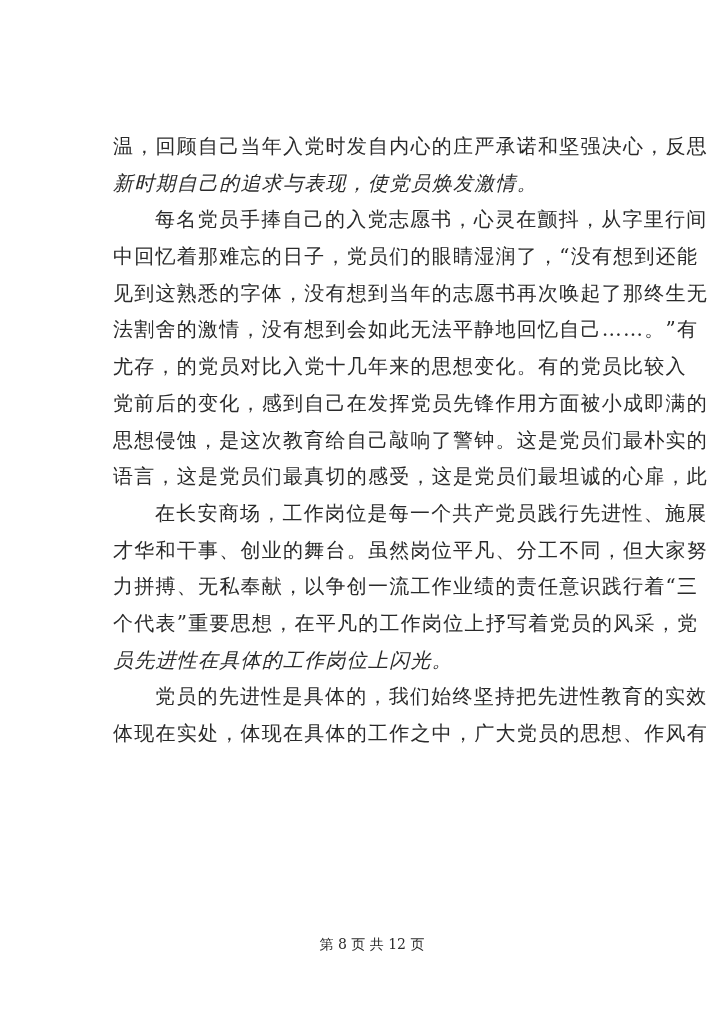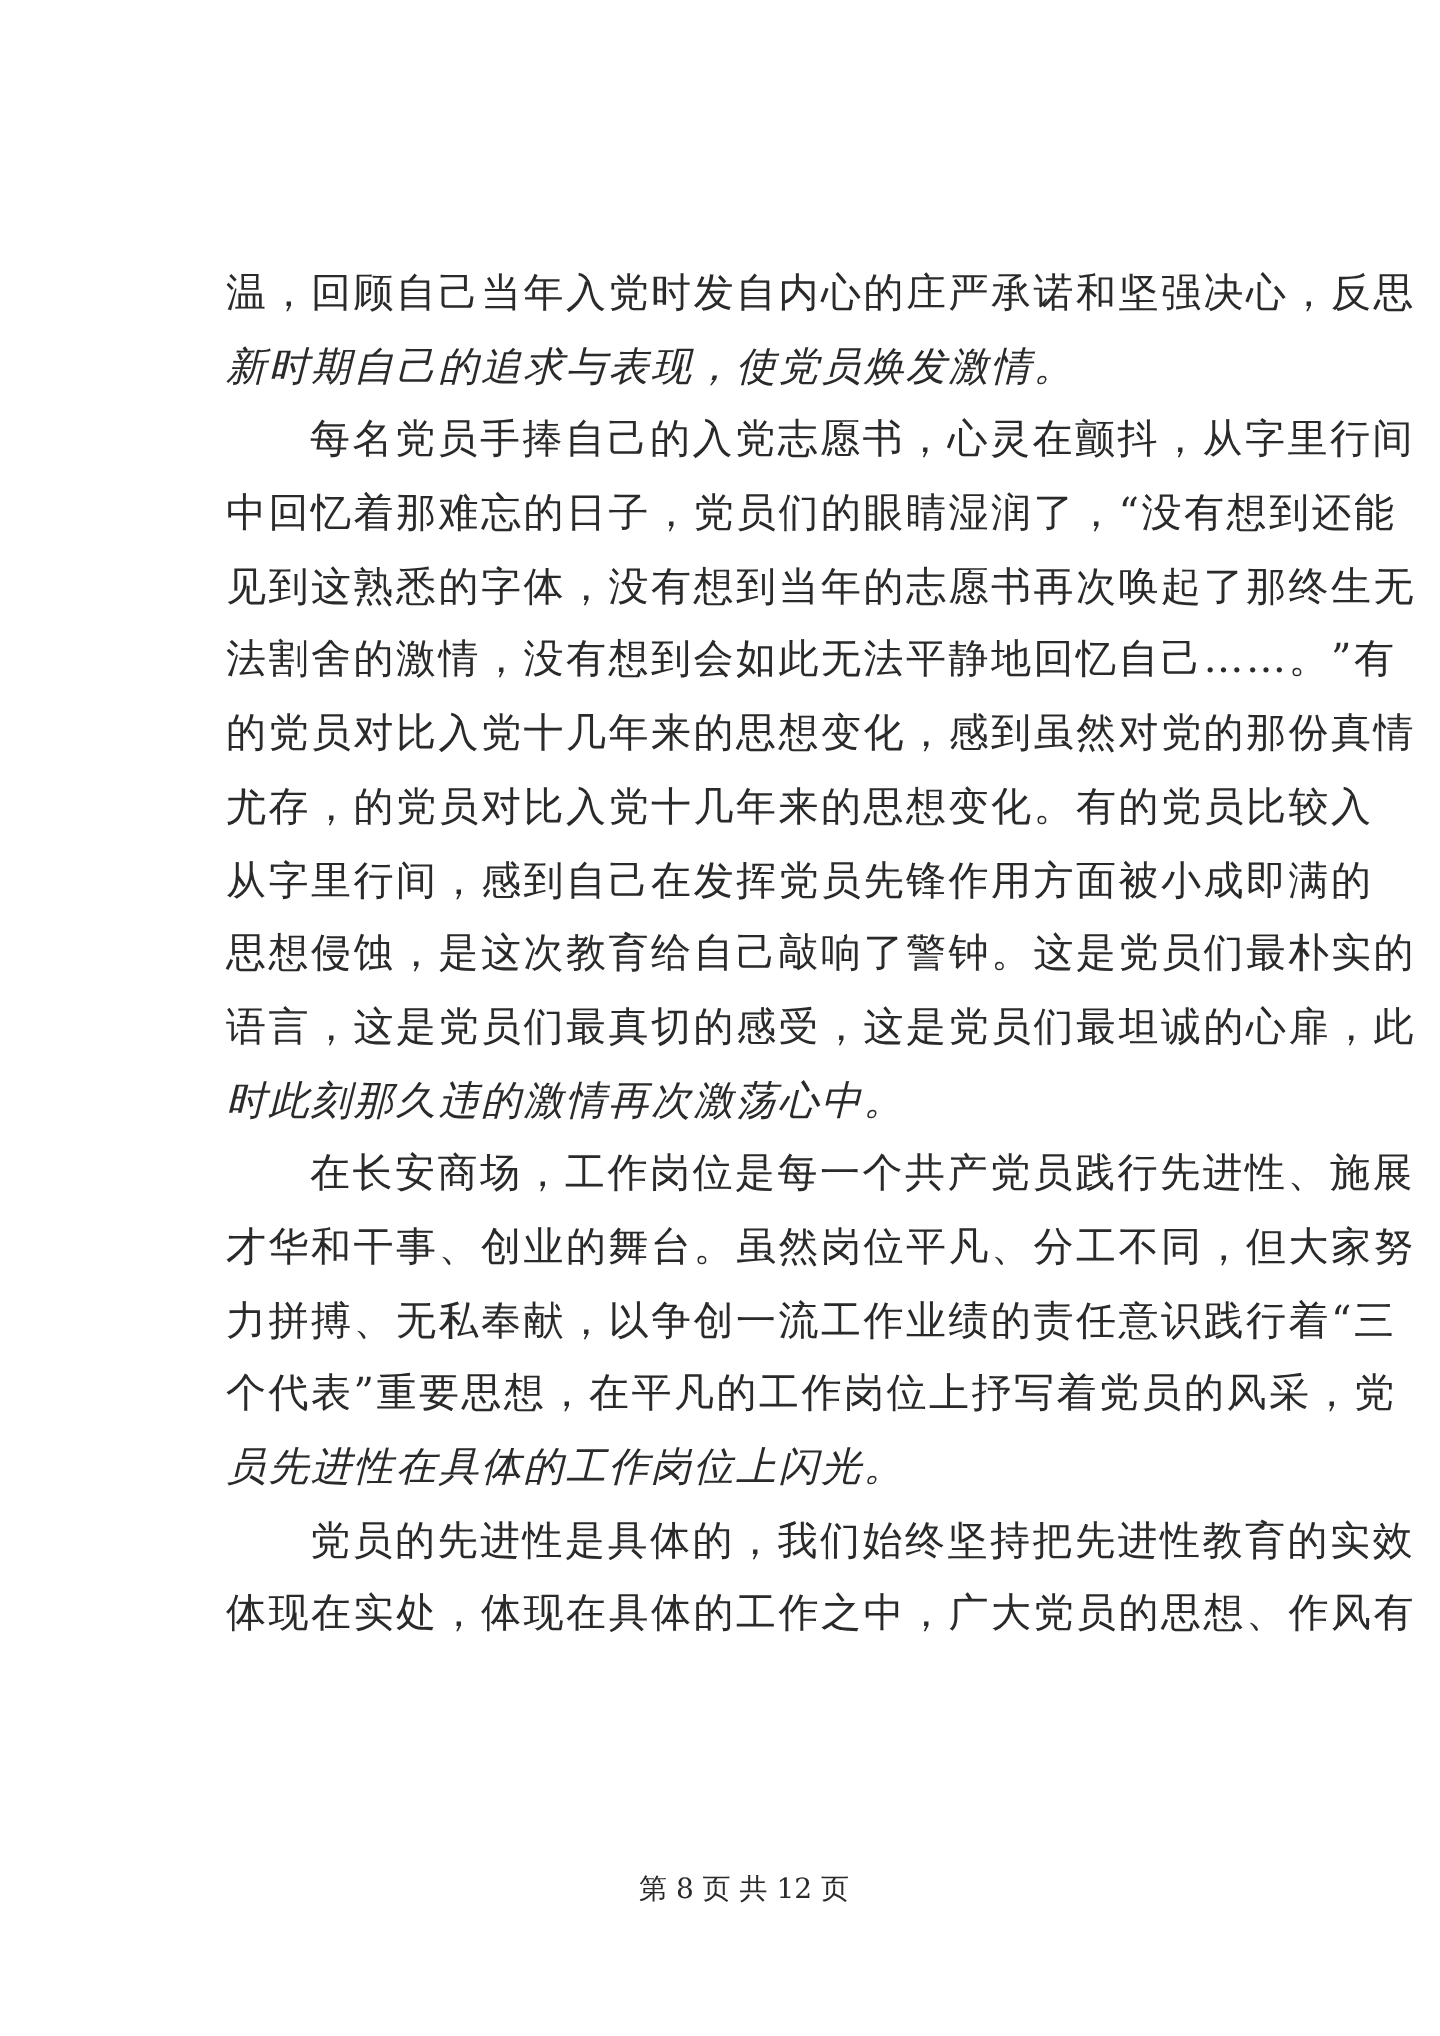--- a/index.html
+++ b/index.html
@@ -28,26 +28,24 @@
 <body>
 
 <div class="page">
   <div class="content" id="content">
       <div class="line">温，回顾自己当年入党时发自内心的庄严承诺和坚强决心，反思</div>
       <div class="line last">新时期自己的追求与表现，使党员焕发激情。</div>
       <div class="line indent">每名党员手捧自己的入党志愿书，心灵在颤抖，从字里行间</div>
       <div class="line">中回忆着那难忘的日子，党员们的眼睛湿润了，“没有想到还能</div>
       <div class="line">见到这熟悉的字体，没有想到当年的志愿书再次唤起了那终生无</div>
       <div class="line">法割舍的激情，没有想到会如此无法平静地回忆自己……。”有</div>
-      <div class="line">的党员对比入党十几年来的思想变化，感到虽然对党的那份真情</div>
       <div class="line">尤存，的党员对比入党十几年来的思想变化。有的党员比较入</div>
-      <div class="line">从字里行间，感到自己在发挥党员先锋作用方面被小成即满的</div>
+      <div class="line">党前后的变化，感到自己在发挥党员先锋作用方面被小成即满的</div>
       <div class="line">思想侵蚀，是这次教育给自己敲响了警钟。这是党员们最朴实的</div>
       <div class="line">语言，这是党员们最真切的感受，这是党员们最坦诚的心扉，此</div>
-      <div class="line last">时此刻那久违的激情再次激荡心中。</div>
       <div class="line indent">在长安商场，工作岗位是每一个共产党员践行先进性、施展</div>
       <div class="line">才华和干事、创业的舞台。虽然岗位平凡、分工不同，但大家努</div>
       <div class="line">力拼搏、无私奉献，以争创一流工作业绩的责任意识践行着“三</div>
       <div class="line">个代表”重要思想，在平凡的工作岗位上抒写着党员的风采，党</div>
       <div class="line last">员先进性在具体的工作岗位上闪光。</div>
       <div class="line indent">党员的先进性是具体的，我们始终坚持把先进性教育的实效</div>
       <div class="line">体现在实处，体现在具体的工作之中，广大党员的思想、作风有</div>
     </div>
   <div class="footer">第 8 页  共 12 页</div>
 </div>

